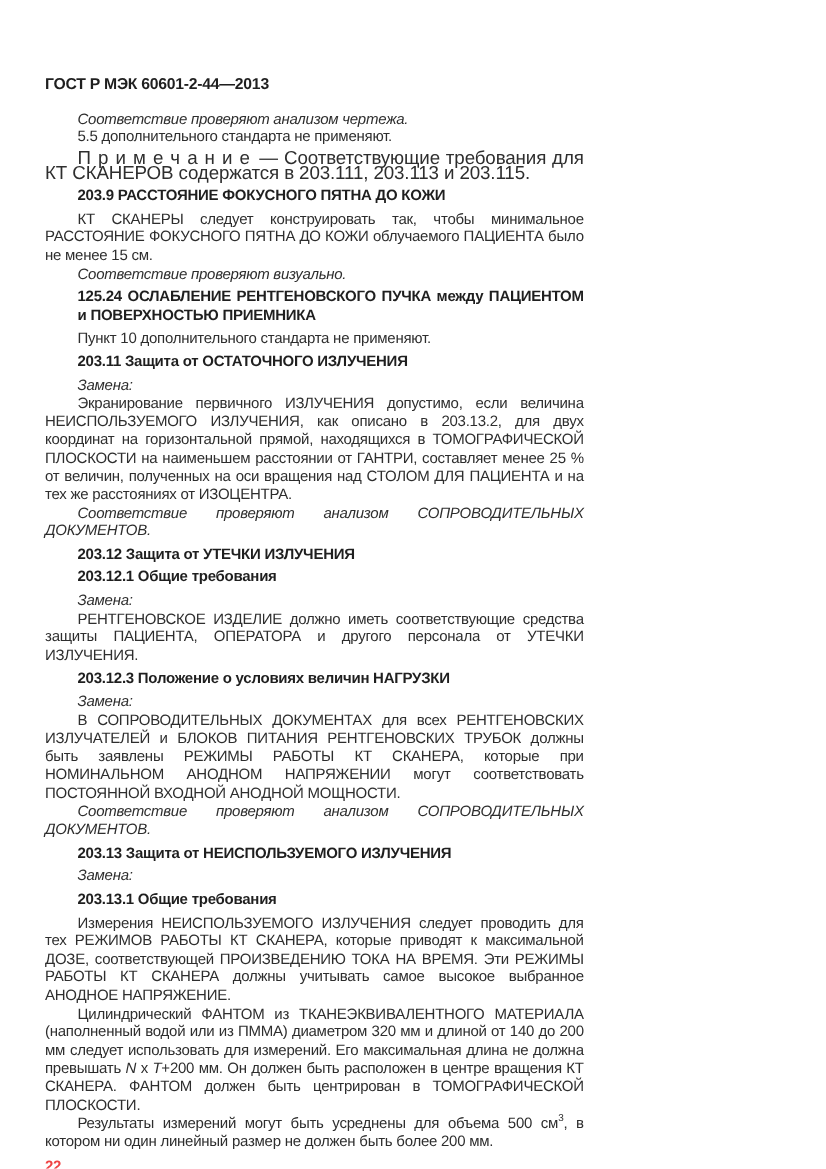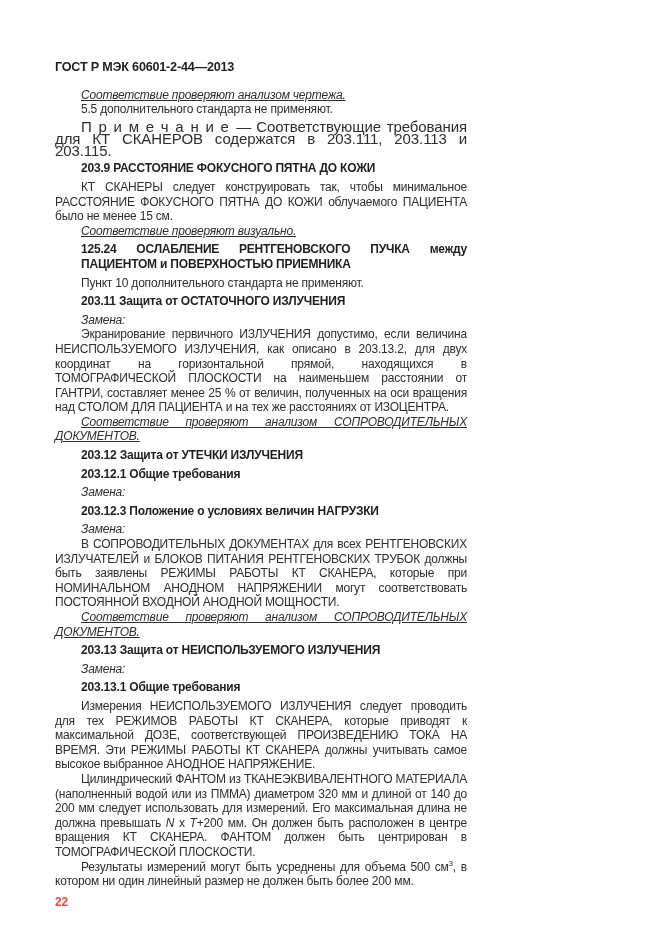--- a/index.html
+++ b/index.html
@@ -5,42 +5,41 @@
   * { margin: 0; padding: 0; box-sizing: border-box; }
   html, body {
     width: 661px; height: 935px;
     background: #ffffff;
     font-family: "Liberation Sans", "DejaVu Sans", sans-serif;
   }
   .page {
     position: relative;
     width: 537px; height: 935px;
     background: #ffffff;
-    padding: 60px 70px 0 55px;
+    padding: 60px 70px 0 36px;
     color: #2e2e2e;
     font-size: 12px;
     line-height: 14.6px;
     letter-spacing: -0.2px;
     overflow: hidden;
   }
   .running-header {
     font-weight: bold;
     font-size: 12.6px;
     color: #1f1f1f;
     margin-bottom: 13px;
   }
   .para {
     text-align: justify;
     text-indent: 26px;
   }
   .compliance {
     font-style: italic;
     text-align: justify;
     text-indent: 26px;
-    text-decoration: underline;
   }
   .replace-label {
     font-style: italic;
     text-indent: 26px;
   }
   .heading {
     font-weight: bold;
     color: #1f1f1f;
     padding-left: 26px;
     text-align: justify;
@@ -99,20 +98,21 @@
   <div class="para">Экранирование первичного ИЗЛУЧЕНИЯ допустимо, если величина НЕИСПОЛЬЗУЕМОГО ИЗЛУЧЕНИЯ, как описано в 203.13.2, для двух координат на горизонтальной прямой, находящихся в ТОМОГРАФИЧЕСКОЙ ПЛОСКОСТИ на наименьшем расстоянии от ГАНТРИ, составляет менее 25 % от величин, полученных на оси вращения над СТОЛОМ ДЛЯ ПАЦИЕНТА и на тех же расстояниях от ИЗОЦЕНТРА.</div>
 
   <div class="compliance">Соответствие проверяют анализом СОПРОВОДИТЕЛЬНЫХ ДОКУМЕНТОВ.</div>
 
   <div class="heading">203.12 Защита от УТЕЧКИ ИЗЛУЧЕНИЯ</div>
 
   <div class="heading">203.12.1 Общие требования</div>
 
   <div class="replace-label">Замена:</div>
 
+  <div class="para">РЕНТГЕНОВСКОЕ ИЗДЕЛИЕ должно иметь соответствующие средства защиты ПАЦИЕНТА, ОПЕРАТОРА и другого персонала от УТЕЧКИ ИЗЛУЧЕНИЯ.</div>
 
 
   <div class="heading">203.12.3 Положение о условиях величин НАГРУЗКИ</div>
 
   <div class="replace-label">Замена:</div>
 
   <div class="para">В СОПРОВОДИТЕЛЬНЫХ ДОКУМЕНТАХ для всех РЕНТГЕНОВСКИХ ИЗЛУЧАТЕЛЕЙ и БЛОКОВ ПИТАНИЯ РЕНТГЕНОВСКИХ ТРУБОК должны быть заявлены РЕЖИМЫ РАБОТЫ КТ СКАНЕРА, которые при НОМИНАЛЬНОМ АНОДНОМ НАПРЯЖЕНИИ могут соответствовать ПОСТОЯННОЙ ВХОДНОЙ АНОДНОЙ МОЩНОСТИ.</div>
 
   <div class="compliance">Соответствие проверяют анализом СОПРОВОДИТЕЛЬНЫХ ДОКУМЕНТОВ.</div>
 

